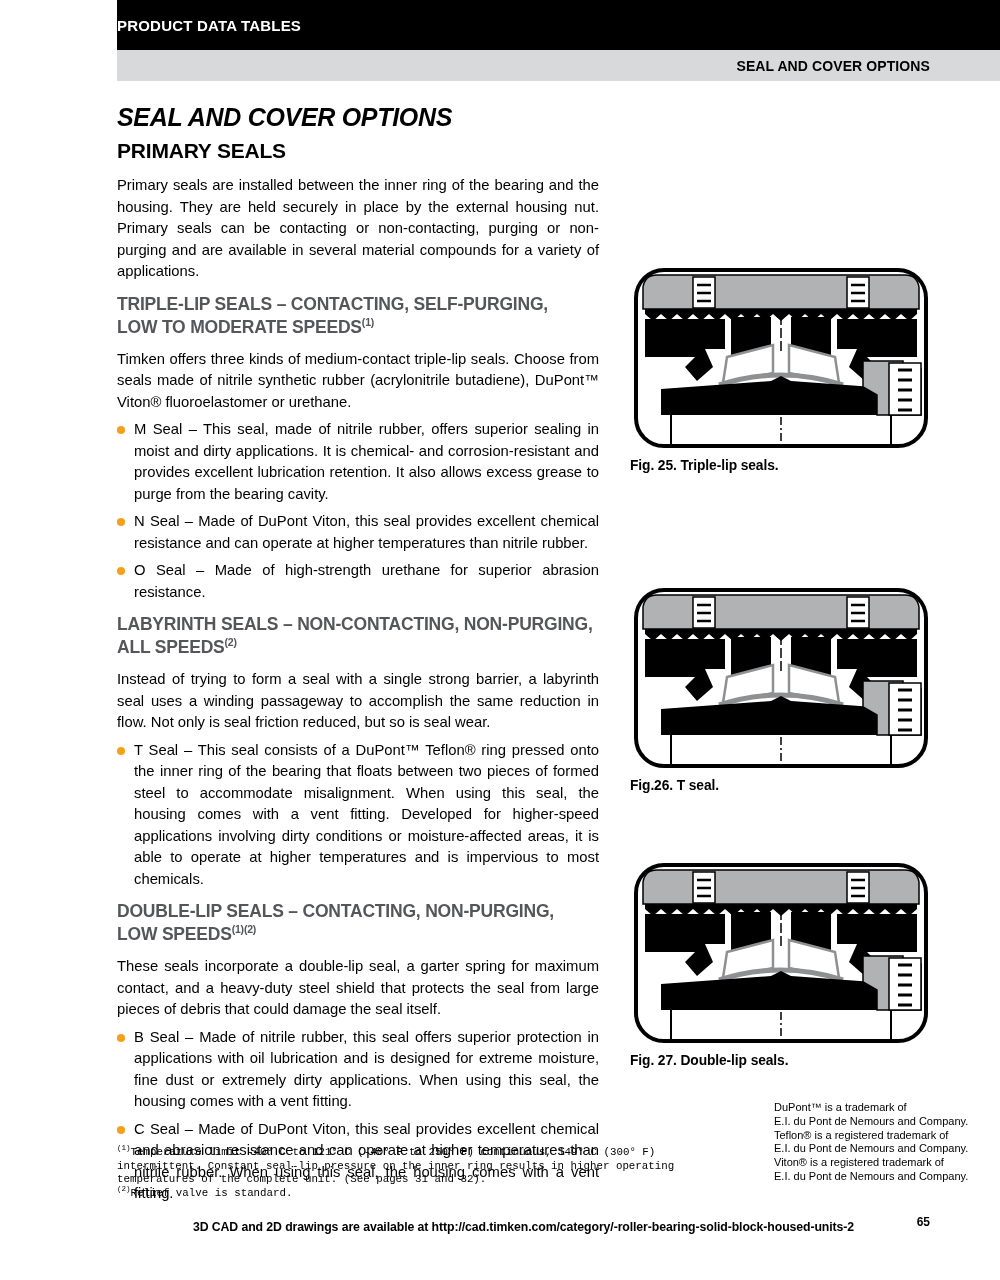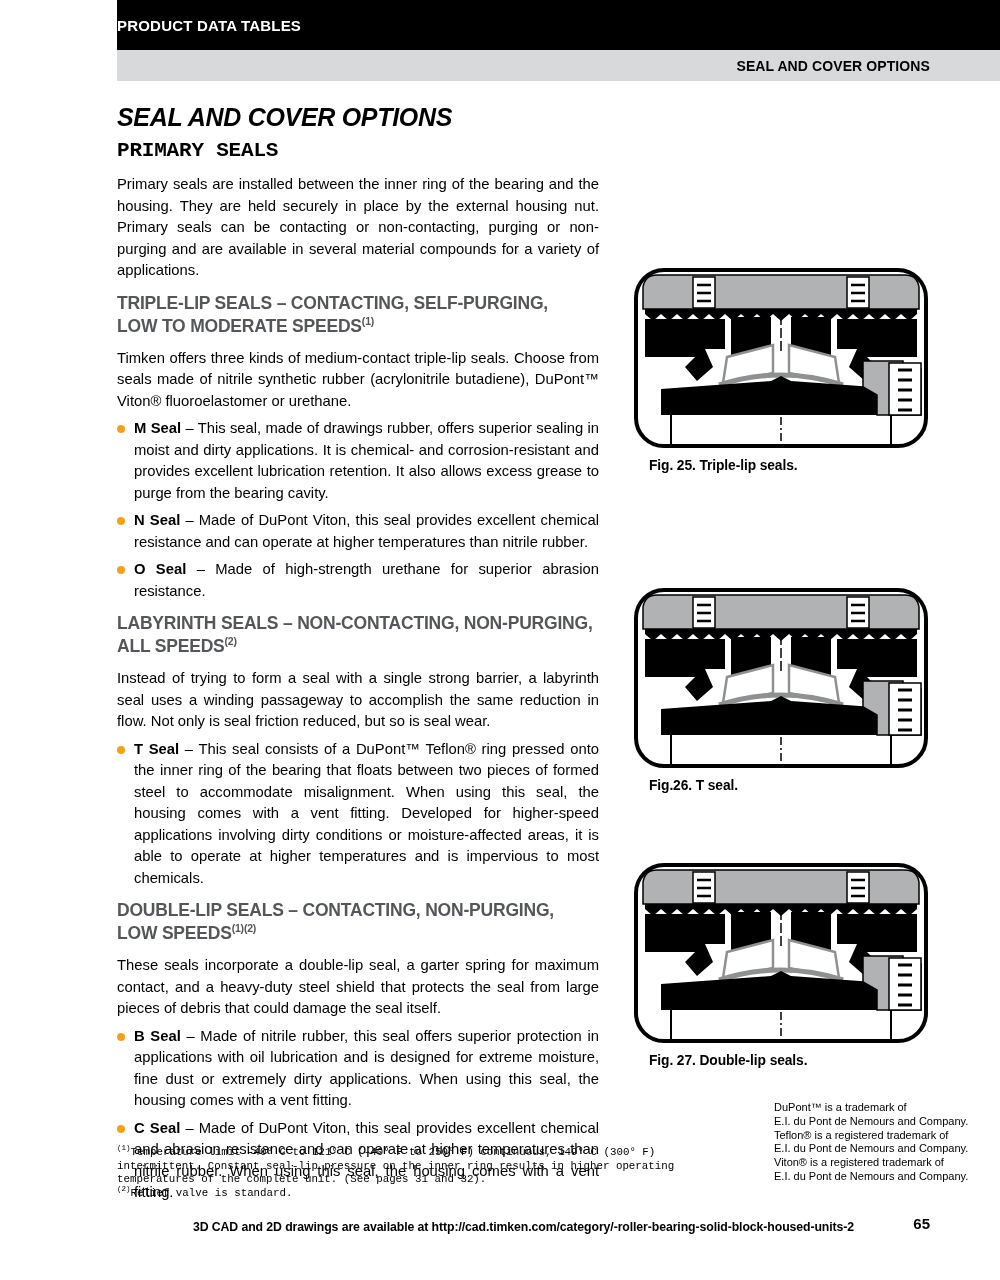--- a/index.html
+++ b/index.html
@@ -24,60 +24,60 @@
     display: flex; align-items: center; justify-content: flex-end;
     padding-right: 70px; font-weight: bold; font-size: 14px; letter-spacing: .1px;
   }
 
   
   .left-col { position: absolute; left: 117px; top: 103px; width: 482px; }
   h1.page-title {
     margin: 0; font-size: 25px; font-weight: bold; font-style: italic;
     letter-spacing: -.3px; white-space: nowrap;
   }
-  h2.primary-seals { margin: 7px 0 0 0; font-size: 21px; font-weight: bold; letter-spacing: -.2px; font-family: Liberation Mono, monospace; }
+  h2.primary-seals { margin: 7px 0 0 0; font-size: 21px; font-weight: bold; letter-spacing: -.2px; }
   p.intro { margin: 12px 0 0 0; font-size: 14.8px; line-height: 21.5px; text-align: justify; }
 
   section.seal-section { margin-top: 10px; }
   h3.section-heading {
     margin: 0; font-size: 17.5px; line-height: 23px; font-weight: bold;
     color: #55565A; letter-spacing: -.2px;
   }
   h3.section-heading sup { font-size: 10.5px; line-height: 0; }
   p.section-body { margin: 10px 0 0 0; font-size: 14.8px; line-height: 21.5px; text-align: justify; }
 
   ul.bullets { list-style: none; margin: 4px 0 0 0; padding: 0; }
   ul.bullets li {
     position: relative; padding-left: 17px; margin-top: 6px;
     font-size: 14.8px; line-height: 21.5px; text-align: justify;
   }
   ul.bullets .dot {
     position: absolute; left: 0; top: 7px; width: 8px; height: 8px;
     border-radius: 50%; background: #F6A01A;
   }
-  ul.bullets .term { font-weight: bold; }
+  ul.bullets .term { font-weight: normal; }
 
   
   figure.seal-figure { position: absolute; width: 302px; margin: 0; }
   #fig-25 { left: 630px; top: 265px; }
   #fig-26 { left: 630px; top: 585px; }
   #fig-27 { left: 630px; top: 860px; }
   .fig-svg { width: 302px; height: 186px; display: block; }
-  figcaption { font-weight: bold; font-size: 13.8px; margin-top: 7px; letter-spacing: -.1px; margin-left: 19px; }
+  figcaption { font-weight: bold; font-size: 13.8px; margin-top: 7px; letter-spacing: -.1px; }
 
   
   .footnotes { position: absolute; left: 117px; top: 1146px; width: 568px; font-size: 10.8px; line-height: 13.5px; font-family: Liberation Mono, monospace; }
   .footnotes .fn { margin: 0; }
   .footnotes sup { font-size: 7.5px; line-height: 0; }
   .trademarks { position: absolute; left: 774px; top: 1101px; width: 230px; font-size: 11px; line-height: 13.8px; }
 
   
   .footer { position: absolute; left: 117px; right: 0; top: 1218px; height: 30px; }
   .footer-text { position: absolute; left: 0; top: 2px; width: 813px; text-align: center; font-weight: bold; font-size: 12.3px; letter-spacing: -.1px; }
-  .page-number { position: absolute; right: 70px; top: -3px; font-weight: bold; font-size: 15px; }
+  .page-number { position: absolute; right: 70px; top: -3px; font-weight: bold; font-size: 12px; }
 
   .hidden-defs { position: absolute; width: 0; height: 0; overflow: hidden; }
 </style>
 </head>
 <body>
 
 <svg class="hidden-defs" aria-hidden="true">
   <defs>
     <clipPath id="frame-clip">
         <rect x="5" y="5" width="290" height="176" rx="28"></rect>
@@ -147,21 +147,21 @@
 
   <div class="left-col">
     <h1 class="page-title">SEAL AND COVER OPTIONS</h1>
     <h2 class="primary-seals">PRIMARY SEALS</h2>
     <p class="intro">Primary seals are installed between the inner ring of the bearing and the housing. They are held securely in place by the external housing nut. Primary seals can be contacting or non-contacting, purging or non-purging and are available in several material compounds for a variety of applications.</p>
 
     <section class="seal-section">
       <h3 class="section-heading"><span>TRIPLE-LIP SEALS – CONTACTING, SELF-PURGING,</span><br><span>LOW TO MODERATE SPEEDS</span><sup>(1)</sup></h3>
       <p class="section-body">Timken offers three kinds of medium-contact triple-lip seals. Choose from seals made of nitrile synthetic rubber (acrylonitrile butadiene), DuPont™ Viton® fluoroelastomer or urethane.</p>
       <ul class="bullets">
-        <li><span class="dot"></span><span class="term">M Seal</span><span> – This seal, made of drawings rubber, offers superior sealing in moist and dirty applications. It is chemical- and corrosion-resistant and provides excellent lubrication retention. It also allows excess grease to purge from the bearing cavity.</span></li>
+        <li><span class="dot"></span><span class="term">M Seal</span><span> – This seal, made of nitrile rubber, offers superior sealing in moist and dirty applications. It is chemical- and corrosion-resistant and provides excellent lubrication retention. It also allows excess grease to purge from the bearing cavity.</span></li>
         <li><span class="dot"></span><span class="term">N Seal</span><span> – Made of DuPont Viton, this seal provides excellent chemical resistance and can operate at higher temperatures than nitrile rubber.</span></li>
         <li><span class="dot"></span><span class="term">O Seal</span><span> – Made of high-strength urethane for superior abrasion resistance.</span></li>
       </ul>
     </section>
 
     <section class="seal-section">
       <h3 class="section-heading"><span>LABYRINTH SEALS – NON-CONTACTING, NON-PURGING,</span><br><span>ALL SPEEDS</span><sup>(2)</sup></h3>
       <p class="section-body">Instead of trying to form a seal with a single strong barrier, a labyrinth seal uses a winding passageway to accomplish the same reduction in flow. Not only is seal friction reduced, but so is seal wear.</p>
       <ul class="bullets">
         <li><span class="dot"></span><span class="term">T Seal</span><span> – This seal consists of a DuPont™ Teflon® ring pressed onto the inner ring of the bearing that floats between two pieces of formed steel to accommodate misalignment. When using this seal, the housing comes with a vent fitting. Developed for higher-speed applications involving dirty conditions or moisture-affected areas, it is able to operate at higher temperatures and is impervious to most chemicals.</span></li>

